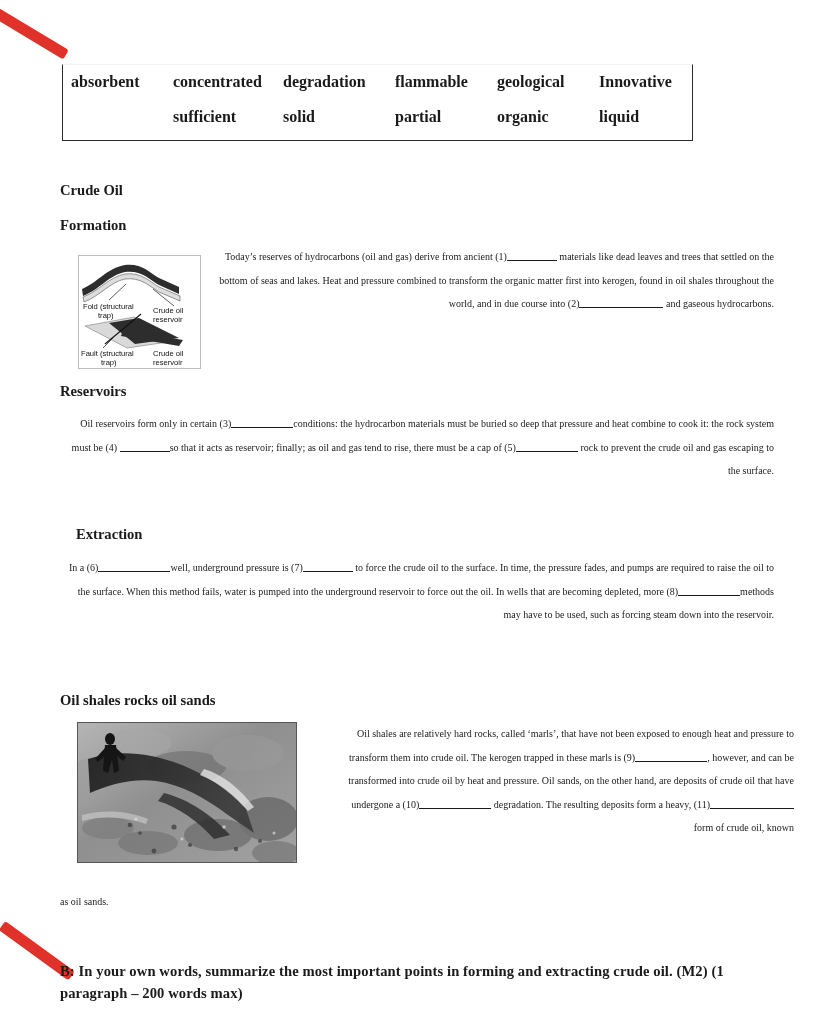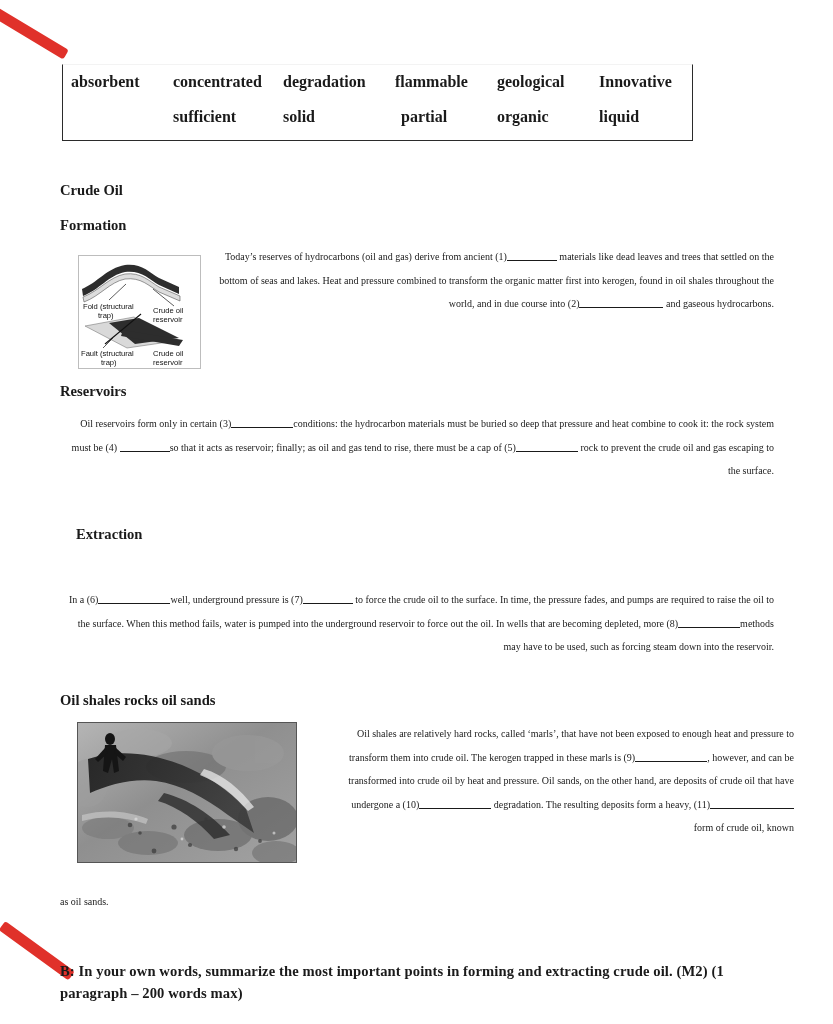--- a/index.html
+++ b/index.html
@@ -170,21 +170,21 @@
       <span class="wordbox-cell" style="left:110px;">concentrated</span>
       <span class="wordbox-cell" style="left:220px;">degradation</span>
       <span class="wordbox-cell" style="left:332px;">flammable</span>
       <span class="wordbox-cell" style="left:434px;">geological</span>
       <span class="wordbox-cell" style="left:536px;">Innovative</span>
     </div>
 
     <div class="wordbox-row r2">
       <span class="wordbox-cell" style="left:110px;">sufficient</span>
       <span class="wordbox-cell" style="left:220px;">solid</span>
-      <span class="wordbox-cell" style="left:332px;margin-left:6px;">partial</span>
+      <span class="wordbox-cell" style="left:332px;">partial</span>
       <span class="wordbox-cell" style="left:434px;">organic</span>
       <span class="wordbox-cell" style="left:536px;">liquid</span>
     </div>
   </div>
 
   <div class="block h-sub" style="left:60px; top:180px;">Crude Oil</div>
 
   <div class="block h-sub" style="left:60px; top:215px;">Formation</div>
 
   <div class="fig-diagram">
@@ -229,21 +229,21 @@
   <div class="block h-sub" style="left:60px; top:381px;">Reservoirs</div>
 
   <div class="para-full body-txt" style="top:412px;">
     <span>Oil reservoirs form only in certain (3)</span><span class="blank b-md"></span><span>conditions: the hydrocarbon materials must be buried so deep that pressure and heat combine to cook it: the rock system must be (4)</span>
     <span class="blank b-sm"></span><span>so that it acts as reservoir; finally; as oil and gas tend to rise, there must be a cap of (5)</span><span class="blank b-md"></span>
     <span>rock to prevent the crude oil and gas escaping to the surface.</span>
   </div>
 
   <div class="block h-sub" style="left:60px; top:524px;margin-left:16px;">Extraction</div>
 
-  <div class="para-full body-txt" style="top:588px;">
+  <div class="para-full body-txt" style="top:556px;">
     <span>In a (6)</span><span class="blank b-lg"></span><span>well, underground pressure is (7)</span><span class="blank b-sm"></span>
     <span>to force the crude oil to the surface. In time, the pressure fades, and pumps are required to raise the oil to the surface. When this method fails, water is pumped into the underground reservoir to force out the oil. In wells that are becoming depleted, more (8)</span><span class="blank b-md"></span><span>methods may have to be used, such as forcing steam down into the reservoir.</span>
   </div>
 
   <div class="block h-sub" style="left:60px; top:690px;">Oil shales rocks oil sands</div>
 
   <div class="fig-photo">
     <svg width="218" height="139" viewBox="0 0 218 139" xmlns="http://www.w3.org/2000/svg">
       <defs>
         <linearGradient id="rockbg" x1="0" y1="0" x2="1" y2="1">

